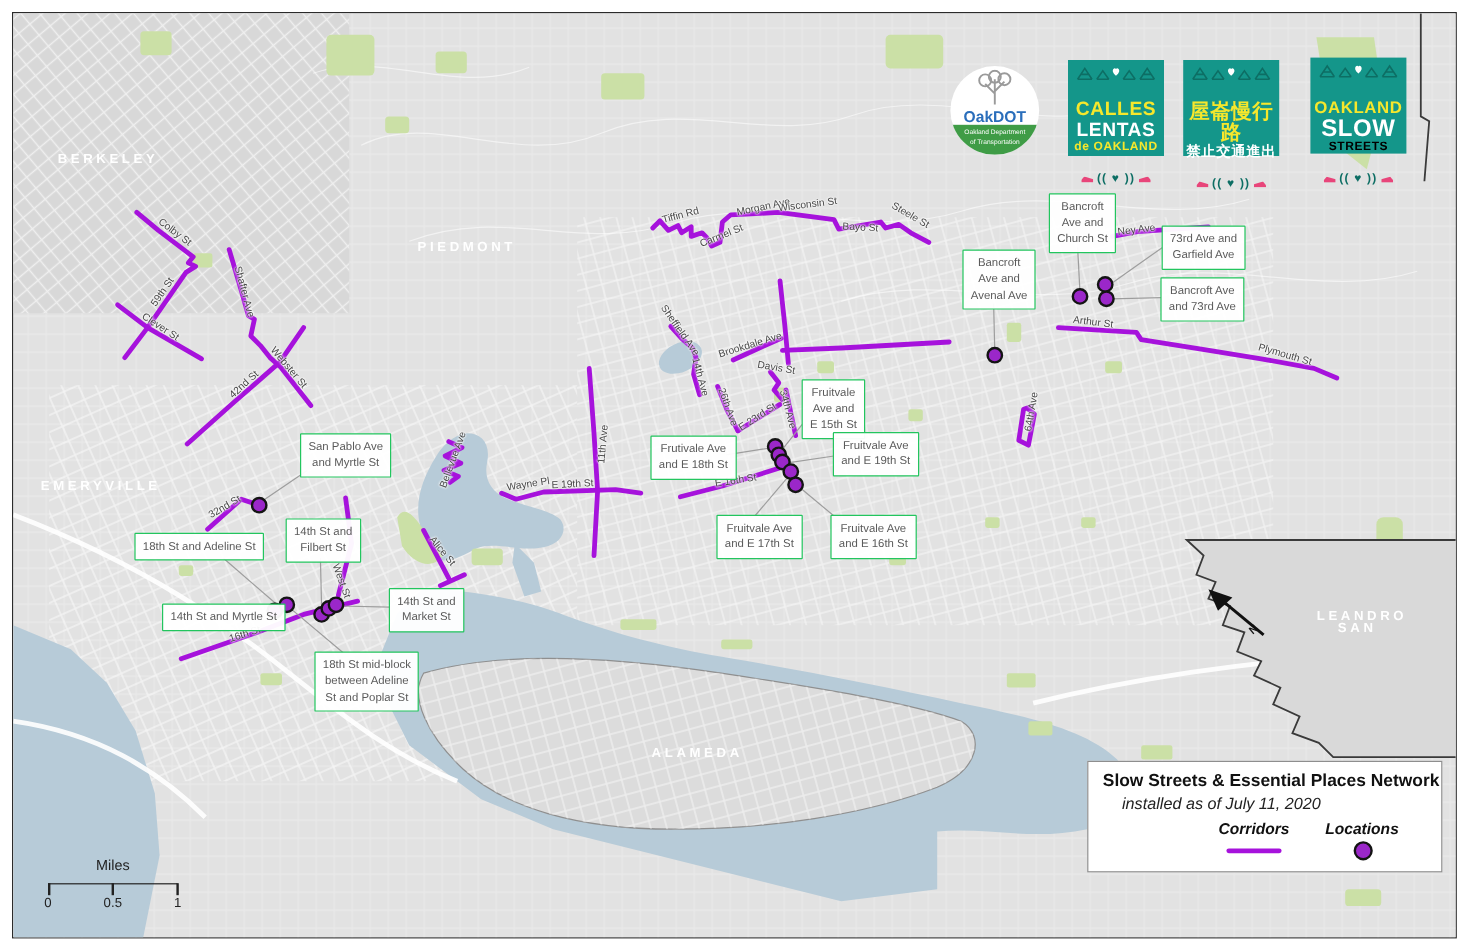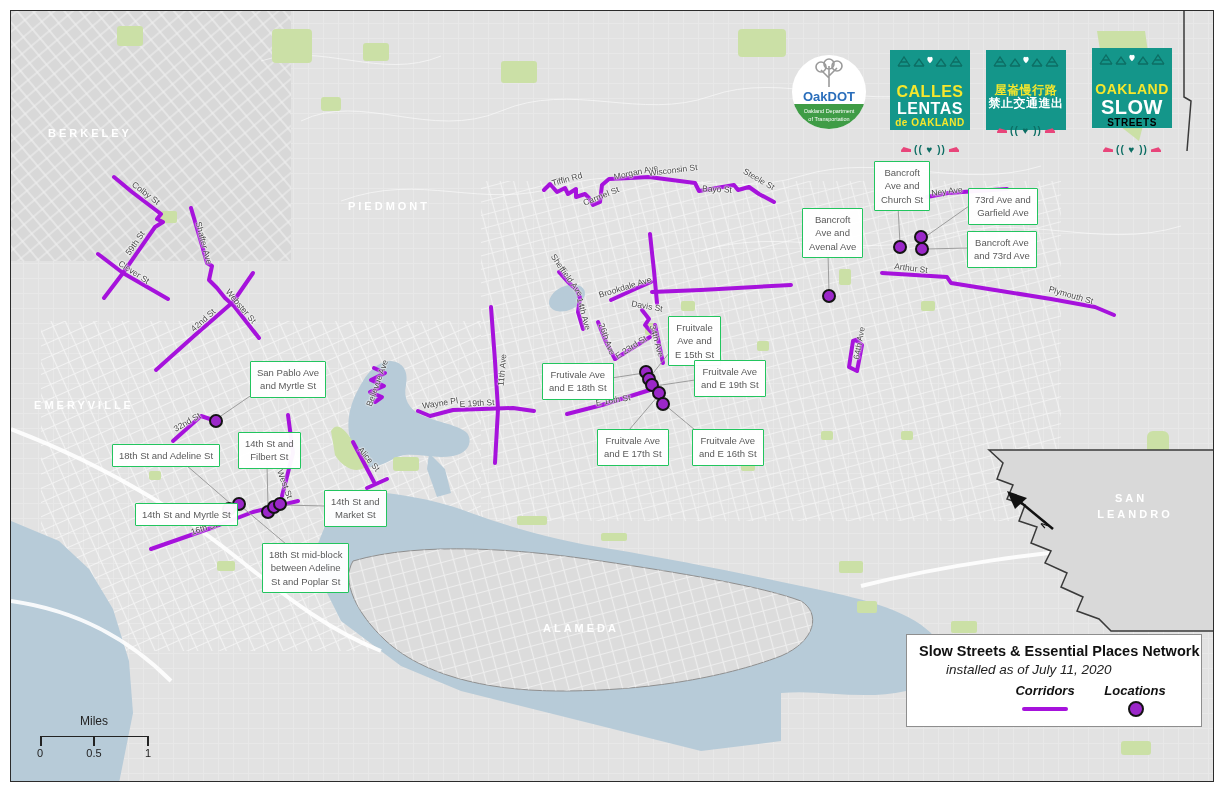--- a/index.html
+++ b/index.html
@@ -20,21 +20,21 @@
   .street-label{position:absolute;font-size:8.5px;color:#474747;white-space:nowrap;
                 text-shadow:0 0 2px #fff,0 0 2px #fff,0 0 2px #fff;}
 
   .callout{position:absolute;background:rgba(255,255,255,.96);border:1px solid #22c55e;
            color:#5a5a5a;font-size:9.5px;line-height:1.4;padding:4px 6px;text-align:center;
            white-space:nowrap;border-radius:1px;}
 
   .legend{position:absolute;left:906px;top:634px;width:296px;height:93px;background:#fff;
           border:1px solid #8e8e8e;box-sizing:border-box;}
   .legend .lg-title{position:absolute;left:12px;top:8px;font-size:14.5px;font-weight:bold;color:#111;}
-  .legend .lg-sub{position:absolute;left:28px;top:27px;font-size:13.5px;font-style:italic;color:#222;margin-left:11px;}
+  .legend .lg-sub{position:absolute;left:28px;top:27px;font-size:13.5px;font-style:italic;color:#222;}
   .legend .lg-cor{position:absolute;left:138px;top:48px;transform:translateX(-50%);
                   font-size:13px;font-weight:bold;font-style:italic;color:#111;}
   .legend .lg-loc{position:absolute;left:228px;top:48px;transform:translateX(-50%);
                   font-size:13px;font-weight:bold;font-style:italic;color:#111;}
   .legend .lg-line{position:absolute;left:115px;top:72px;width:46px;height:4px;border-radius:2px;}
   .legend .lg-dot{position:absolute;left:221px;top:66px;width:12px;height:12px;border-radius:50%;
                   border:2px solid #141414;box-sizing:content-box;}
 
   .scalebar{position:absolute;left:0;top:0;}
   .sb-unit{position:absolute;left:94px;top:714px;transform:translateX(-50%);font-size:12px;color:#222;}
@@ -213,21 +213,21 @@
         <text x="1043" y="528" font-size="9" font-weight="bold" fill="#111" transform="rotate(-40 1043 528)" id="north-n">N</text>
       </g>
     </svg>
   </div>
 
   <div class="overlay" id="labels-layer">
       <div class="city-label" style="left: 90px; top: 133px;">BERKELEY</div>
       <div class="city-label" style="left: 389px; top: 206px; text-align: right;">PIEDMONT</div>
       <div class="city-label" style="left: 84px; top: 405px;">EMERYVILLE</div>
       <div class="city-label" style="left: 581px; top: 628px;">ALAMEDA</div>
-      <div class="city-label" style="left: 1131px; top: 498px;">SAN</div>
+      <div class="city-label" style="left: 1131px; top: 524px;">SAN</div>
       <div class="city-label" style="left: 1135px; top: 514px;">LEANDRO</div>
       <div class="street-label" style="left: 146px; top: 193px; transform: translate(-50%, -50%) rotate(37deg);">Colby St</div>
       <div class="street-label" style="left: 135px; top: 243px; transform: translate(-50%, -50%) rotate(-55deg);">59th St</div>
       <div class="street-label" style="left: 134px; top: 272px; transform: translate(-50%, -50%) rotate(33deg);">Clever St</div>
       <div class="street-label" style="left: 204px; top: 243px; transform: translate(-50%, -50%) rotate(75deg);">Shafter Ave</div>
       <div class="street-label" style="left: 241px; top: 306px; transform: translate(-50%, -50%) rotate(50deg);">Webster St</div>
       <div class="street-label" style="left: 203px; top: 320px; transform: translate(-50%, -50%) rotate(-42deg);">42nd St</div>
       <div class="street-label" style="left: 567px; top: 179px; transform: translate(-50%, -50%) rotate(-15deg);">Tiffin Rd</div>
       <div class="street-label" style="left: 601px; top: 196px; transform: translate(-50%, -50%) rotate(-22deg);">Carmel St</div>
       <div class="street-label" style="left: 636px; top: 172px; transform: translate(-50%, -50%) rotate(-12deg);">Morgan Ave</div>
@@ -371,21 +371,21 @@
               <g stroke="#0d6e64" stroke-width="1.3" fill="none">
                 <path d="M3,12 L9,3 L15,12 M3,12 h12 M6,8 h6"></path>
                 <path d="M19,12 L24,5 L29,12 M19,12 h10"></path>
                 <path d="M41,12 L46,5 L51,12 M41,12 h10"></path>
                 <path d="M55,12 L61,3 L67,12 M55,12 h12 M58,8 h6"></path>
               </g>
               <path d="M35,4 C35,2 33,1 32.3,2.5 C31.6,1 29.6,2 29.6,4 C29.6,6 32.3,8.2 32.3,8.2 C32.3,8.2 35,6 35,4 Z" fill="#ffffff" transform="translate(2.7,1)"></path>
             </svg>
           </div>
           <div class="mid">
-            <div class="bl" style="font-size: 12px; color: rgb(246, 231, 44);">屋崙慢行路</div>
+            <div class="bl" style="font-size: 17px; color: rgb(246, 231, 44);">屋崙慢行路</div>
             <div class="bl" style="font-size: 12px; color: rgb(255, 255, 255);">禁止交通進出</div>
           </div>
           <div class="motif">
             <div class="shoe" style="background: rgb(232, 69, 122);"></div>
             <div class="paren">(( ♥ ))</div>
             <div class="shoe" style="background: rgb(232, 69, 122); transform: scaleX(-1);"></div>
           </div>
         </div>
         <div class="badge" style="left: 1092px; top: 48px; background: rgb(20, 150, 138);">
           <div class="motif">

